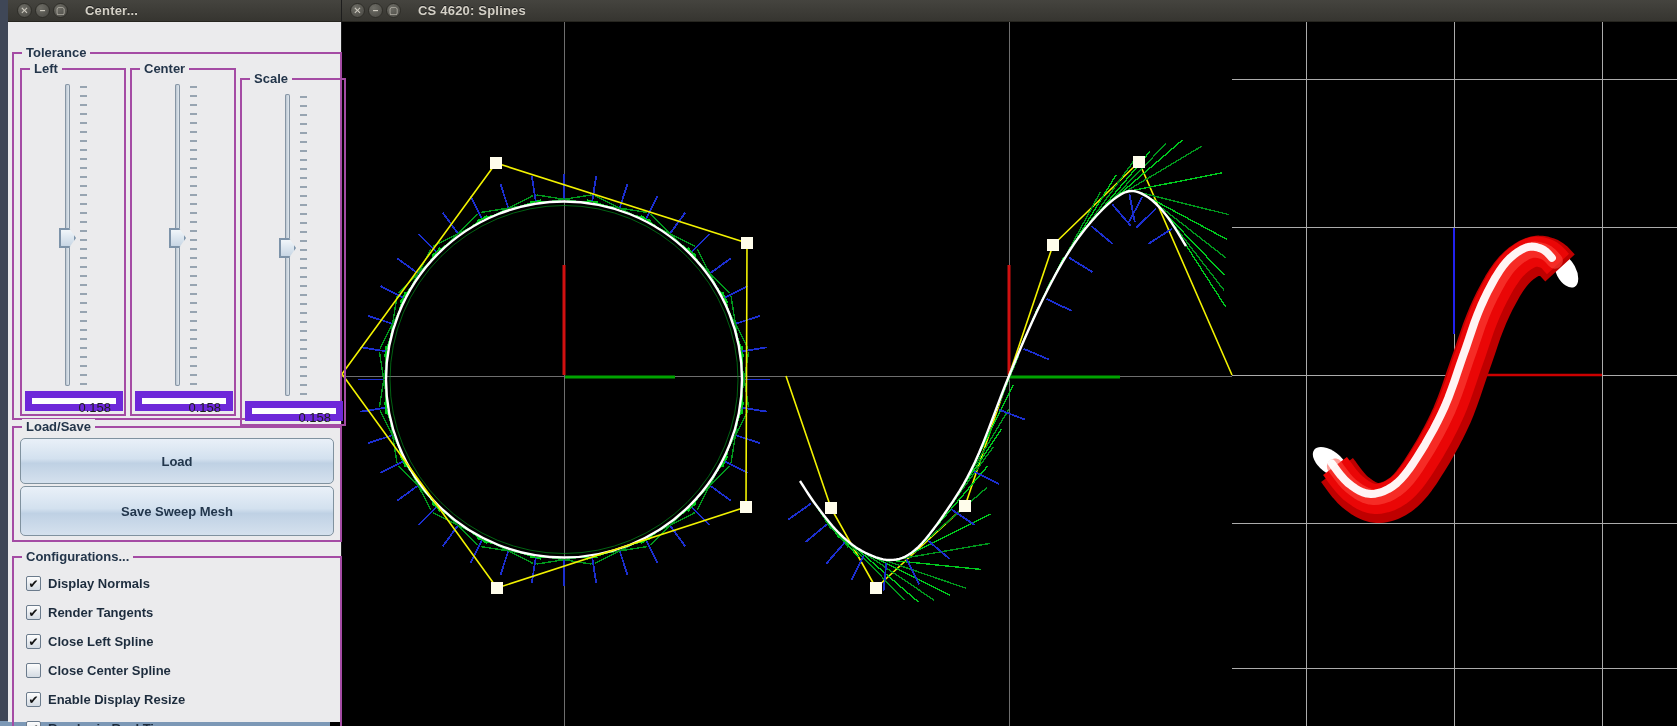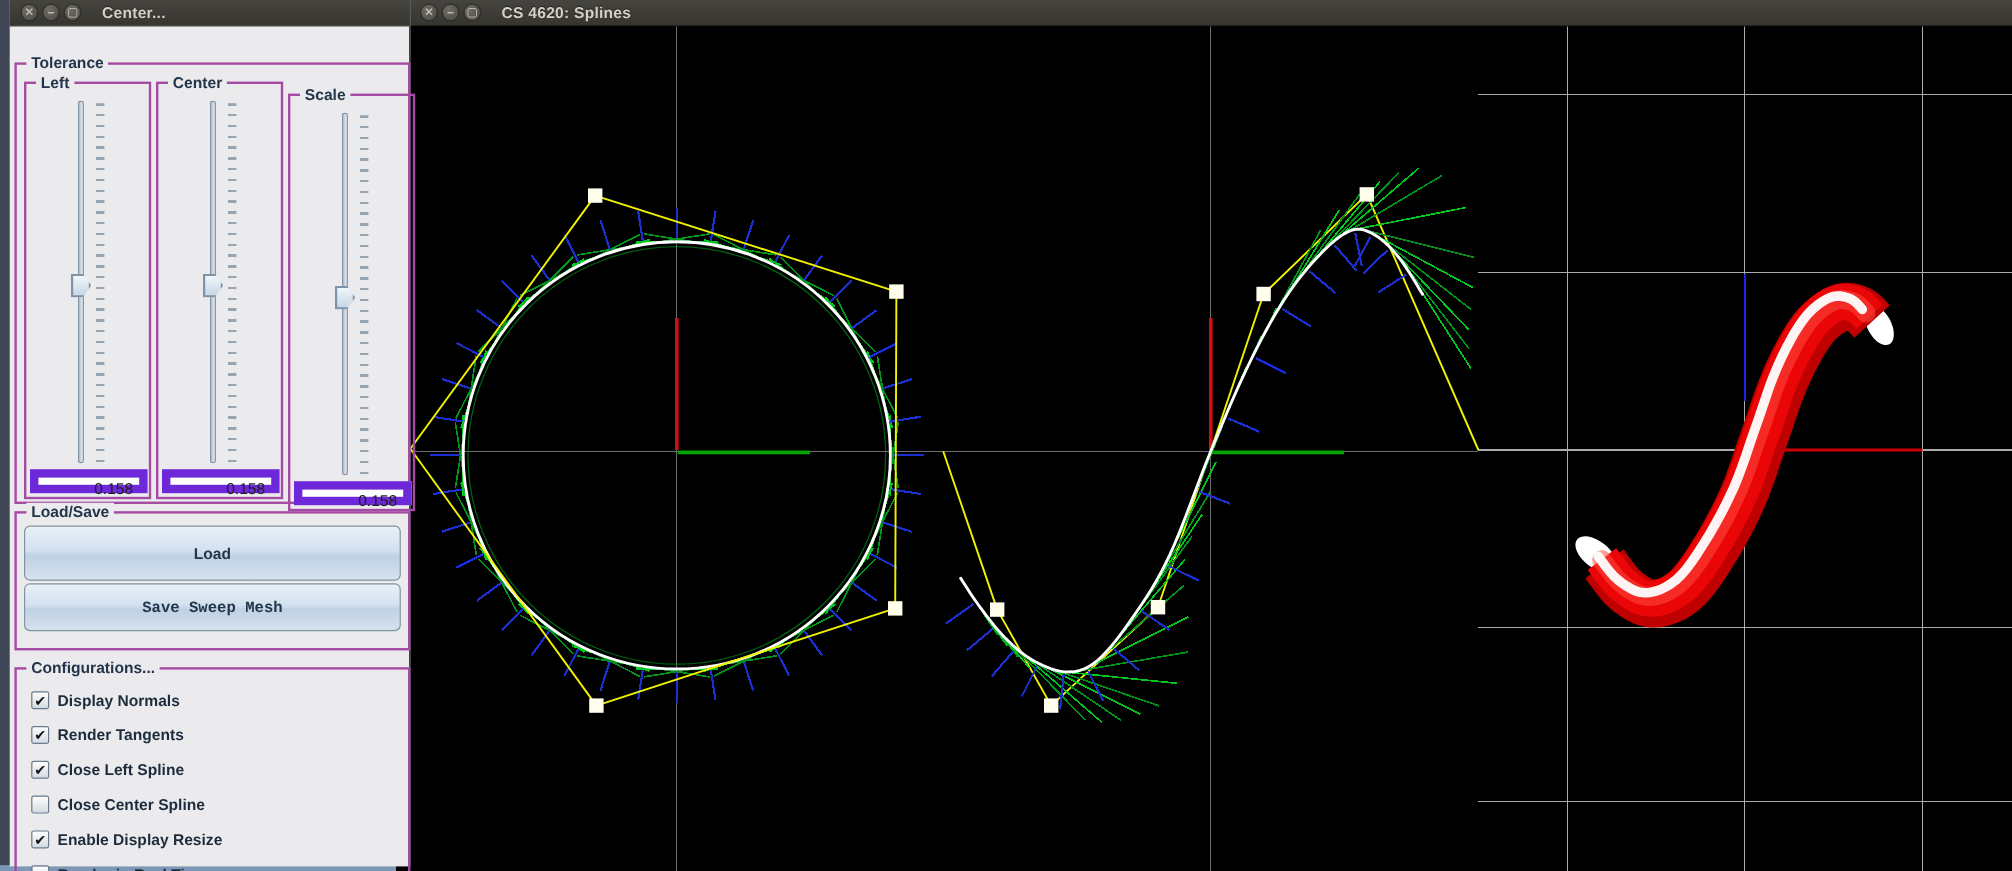--- a/index.html
+++ b/index.html
@@ -281,21 +281,21 @@
     <div class="slider-thumb" style="left:37px;top:158px;"></div>
     <div class="value-field" style="left:3px;bottom:3px;width:98px;height:20px;">0.158</div>
             </div>
           </div>
       </div>
 
       <div class="group-box" id="loadsave-box" style="left:4px;top:404px;width:330px;height:116px;">
         <span class="group-label">Load/Save</span>
         <div id="loadsave-buttons">
             <div class="nimbus-btn" style="left: 6px; top: 10px; width: 314px; height: 46px;">Load</div>
-            <div class="nimbus-btn" style="left: 6px; top: 58px; width: 314px; height: 40px; font-family: Liberation Mono, monospace;">Save Sweep Mesh</div>
+            <div class="nimbus-btn" style="left: 6px; top: 58px; width: 314px; height: 50px;">Save Sweep Mesh</div>
           </div>
       </div>
 
       <div class="group-box" id="config-box" style="left:4px;top:534px;width:330px;height:186px;">
         <span class="group-label">Configurations...</span>
         <div id="config-rows">
             <div class="cb-row" style="top: 16px;">
               <span class="cb-box">✔</span>
               <span class="cb-label">Display Normals</span>
             </div>

